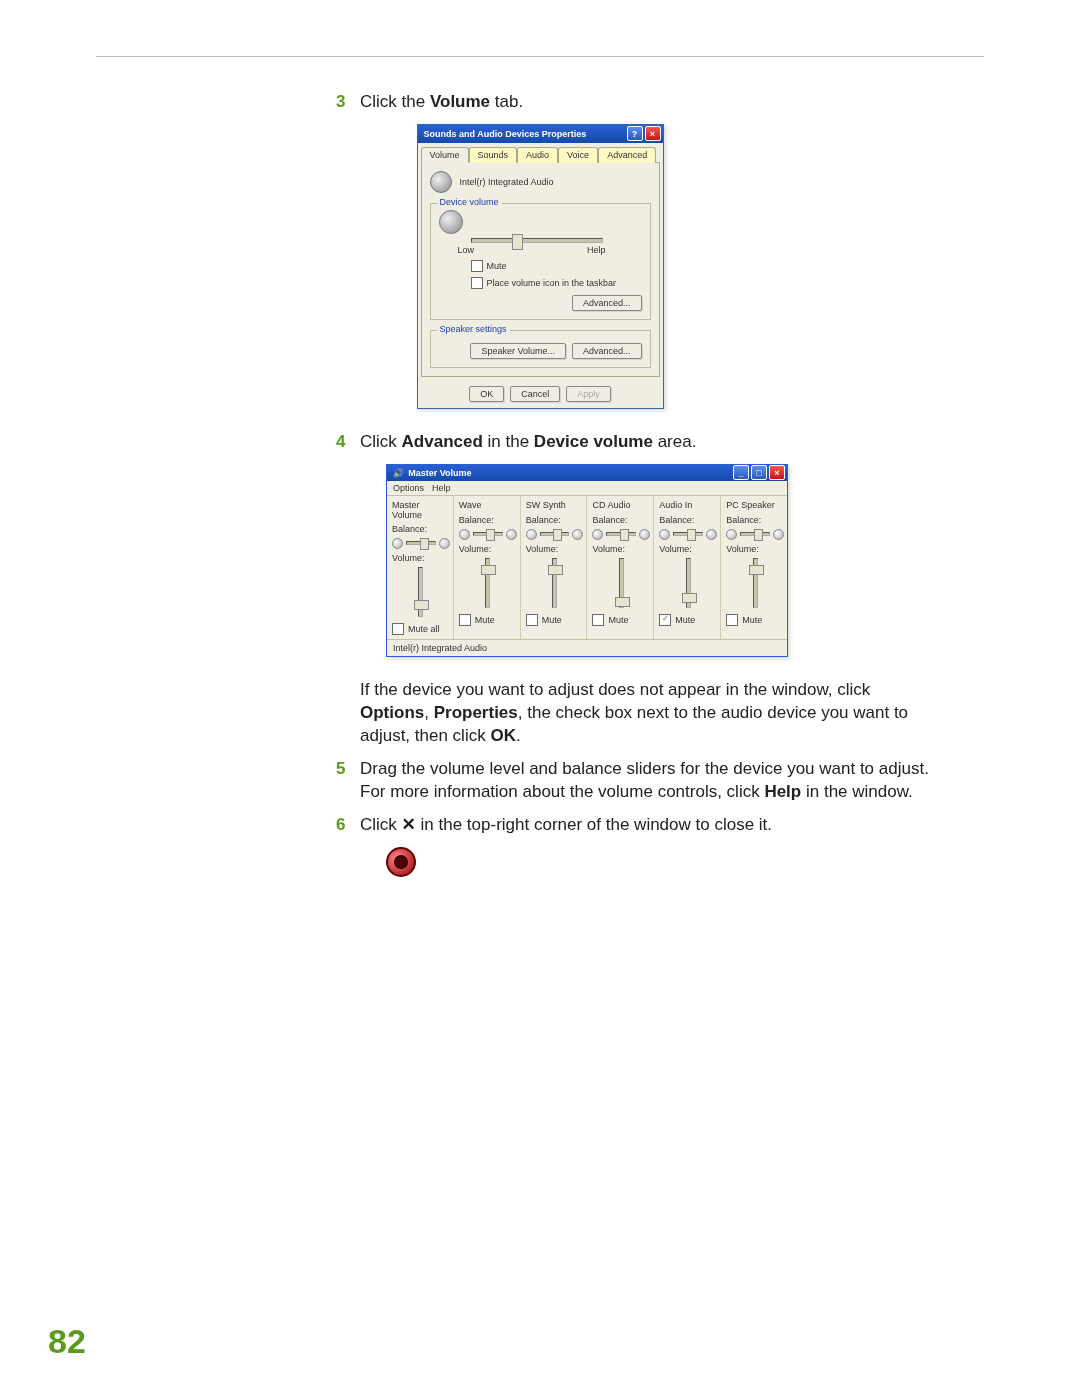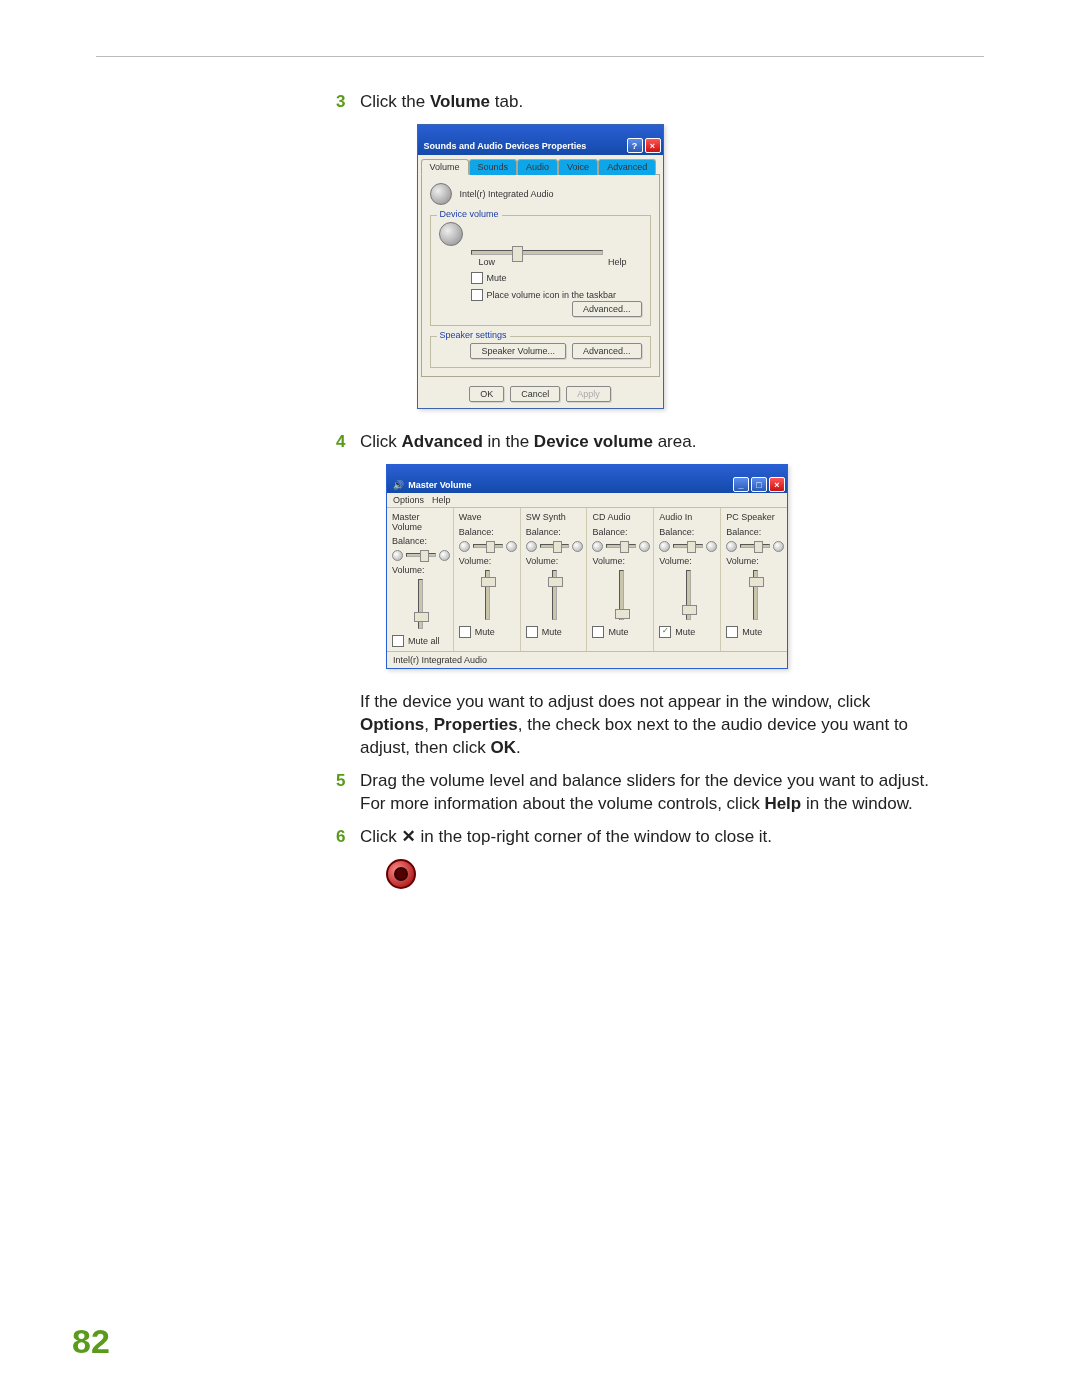--- a/index.html
+++ b/index.html
@@ -64,21 +64,21 @@
     font-size: 9px;
     color: #333;
     box-shadow: 2px 2px 4px rgba(0,0,0,.15);
   }
   .titlebar {
     background: linear-gradient(#2a5fd4, #144aa9);
     color: #fff;
     display: flex;
     align-items: center;
     height: 18px;
-    padding: 12px 2px 0 6px;
+    padding: 0 2px 0 6px;
     font-weight: 700;
     font-size: 9px;
   }
   .titlebar .spacer { flex: 1; }
   .winbtn {
     width: 14px; height: 13px;
     margin-left: 2px;
     border: 1px solid #fff;
     border-radius: 2px;
     display:flex; align-items:center; justify-content:center;
@@ -90,21 +90,21 @@
   .tabs {
     display:flex;
     padding: 3px 3px 0 3px;
     gap: 0;
   }
   .tab {
     border: 1px solid #aca88f;
     border-bottom: none;
     border-radius: 3px 3px 0 0;
     padding: 2px 8px;
-    background: #0ea5e9;
+    background: #fef9c3;
     font-size: 9px;
     position: relative;
     top: 1px;
   }
   .tab.active { background:#f0ede3; border-bottom:1px solid #f0ede3; z-index:2; }
   .tabpane {
     border:1px solid #aca88f;
     margin: 0 3px 3px 3px;
     padding: 8px;
   }
@@ -127,29 +127,29 @@
   }
   .slider-row { display:flex; align-items:center; gap:8px; margin:4px 0 2px 32px; }
   .hslider {
     width: 130px; height:3px; background:#c8c5aa; position:relative;
     border:1px inset #aaa;
   }
   .hslider .thumb {
     position:absolute; top:-5px; left:40px;
     width:9px; height:14px; background:#e7e4d2; border:1px solid #888;
   }
-  .labels { display:flex; justify-content:space-between; margin-left:40px; width:148px; font-size:9px; }
+  .labels { display:flex; justify-content:space-between; margin-left:19px; width:148px; font-size:9px; }
   .chk { display:flex; align-items:center; gap:4px; margin:5px 0 0 32px; font-size:9px; }
   .chkbox { width:10px; height:10px; border:1px solid #6b6b6b; background:#fff; }
   .btn {
     border:1px solid #888; background:#f0ede3;
     font-size:9px; padding:2px 10px; border-radius:2px;
     box-shadow: 1px 1px 0 rgba(0,0,0,.1);
   }
-  .btnrow { display:flex; justify-content:flex-end; gap:6px; margin-top:0; }
+  .btnrow { display:flex; justify-content:flex-end; gap:6px; margin-top:6px; }
   .speakers-img {
     width:30px; height:34px;
     background: linear-gradient(#bbb,#777);
     border:1px solid #555; border-radius:3px;
   }
   .footerbtns { display:flex; justify-content:center; gap:6px; padding:6px 0; }
   .btn.disabled { color:#aaa; }
   
   .dlg2 {
     width: 400px;
@@ -199,21 +199,21 @@
     background: radial-gradient(circle at 35% 35%, #f88, #900);
     border:2px solid #600;
     position:relative;
     margin-left:290px;
   }
   .end-icon::after{
     content:""; position:absolute; inset:6px; border:2px solid #300; border-radius:50%;
     background:#500;
   }
   .pagenum {
-    position:absolute; left:72px; bottom:36px;
+    position:absolute; left:48px; bottom:36px;
     color:#5a9b1c; font-weight:700; font-size:34px;
   }
 </style>
 </head>
 <body>
 
 <div class="page">
   <div class="rule"></div>
 
   <div class="step">

